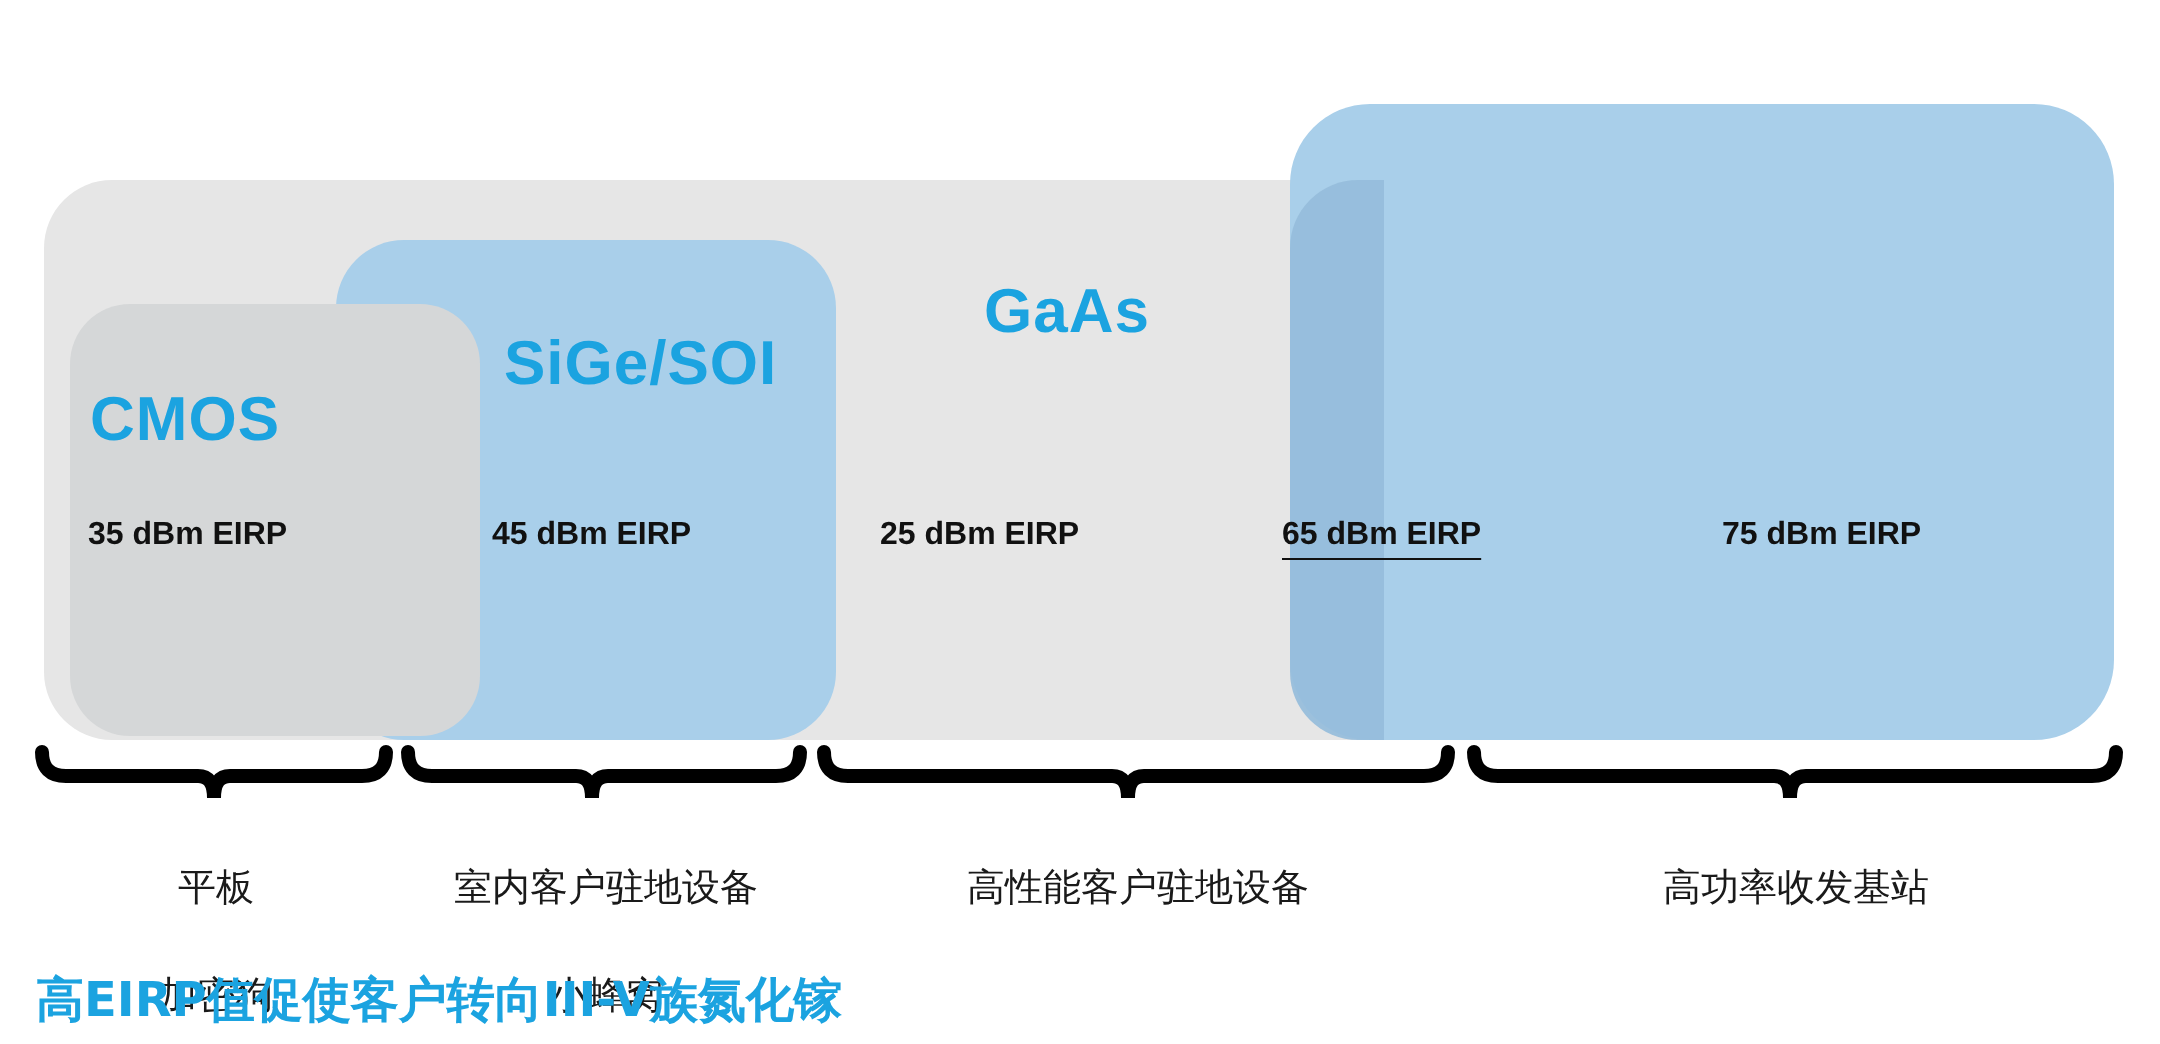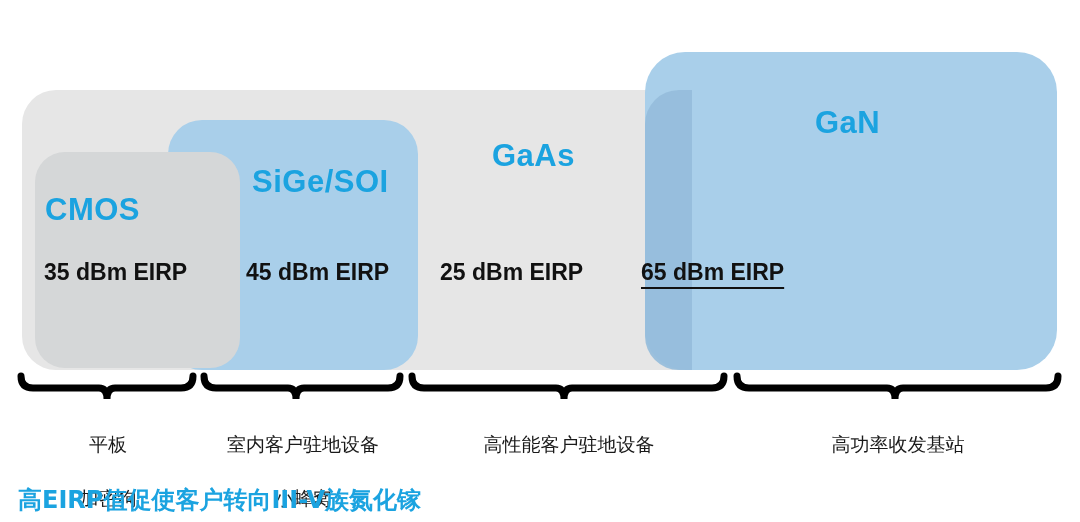--- a/index.html
+++ b/index.html
@@ -54,21 +54,21 @@
   .name-cmos { left: 45px;  top: 192px; }
   .name-sige { left: 252px; top: 164px; }
   .name-gaas { left: 492px; top: 138px; }
   .name-gan  { left: 815px; top: 105px; }
 
   .eirp {
     position: absolute;
     top: 259px;
     color: #111111;
     font-weight: bold;
-    font-size: 23px;
+    font-size: 16px;
     white-space: nowrap;
   }
   .eirp-0 { left: 44px; }
   .eirp-1 { left: 246px; text-align: right; }
   .eirp-2 { left: 440px; }
   .eirp-3 { left: 641px; text-decoration: underline; text-underline-offset: 7px; }
   .eirp-4 { left: 861px; }
 
   
   .brace-layer {
@@ -113,26 +113,26 @@
   <div class="tech-box gray box-cmos"></div>
   <div class="tech-box gray box-graslab"></div>
   <div class="tech-box blue box-sige"></div>
   <div class="tech-box gray2 box-gaas"></div>
   <div class="tech-box blue box-gan"></div>
   <div class="tech-box blue2 box-overlap"></div>
 
   <div class="tech-name name-cmos">CMOS</div>
   <div class="tech-name name-sige">SiGe/SOI</div>
   <div class="tech-name name-gaas">GaAs</div>
-  <div class="tech-name name-gan">GaN</div>
 
   <div class="eirp eirp-0">35 dBm EIRP</div>
   <div class="eirp eirp-1">45 dBm EIRP</div>
   <div class="eirp eirp-2">25 dBm EIRP</div>
   <div class="eirp eirp-3">65 dBm EIRP</div>
+  <div class="eirp eirp-4">75 dBm EIRP</div>
 
   <svg class="brace-layer" viewBox="0 0 1080 32" xmlns="http://www.w3.org/2000/svg">
     <g fill="none" stroke="#000000" stroke-width="7" stroke-linecap="round">
       <path d="M21 4 Q21 16 33 16 L99 16 Q107 16 107 27 Q107 16 115 16 L181 16 Q193 16 193 4"></path>
       <path d="M204 4 Q204 16 216 16 L288 16 Q296 16 296 27 Q296 16 304 16 L388 16 Q400 16 400 4"></path>
       <path d="M412 4 Q412 16 424 16 L556 16 Q564 16 564 27 Q564 16 572 16 L712 16 Q724 16 724 4"></path>
       <path d="M737 4 Q737 16 749 16 L887 16 Q895 16 895 27 Q895 16 903 16 L1046 16 Q1058 16 1058 4"></path>
     </g>
   </svg>
 

